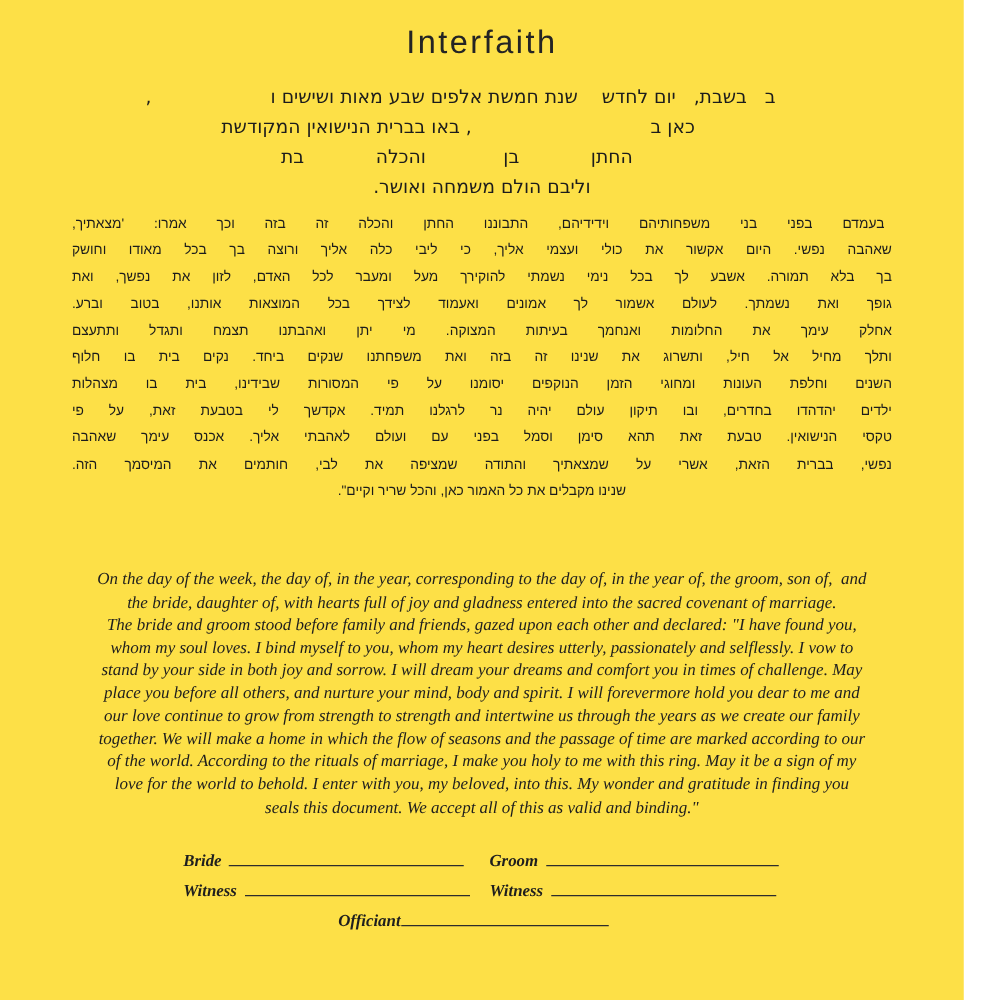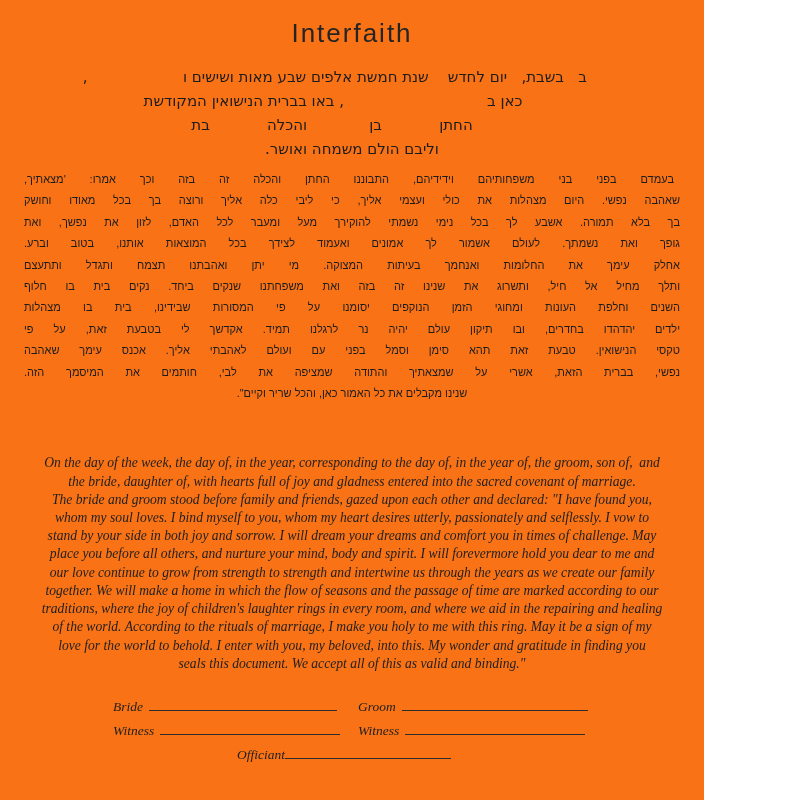--- a/index.html
+++ b/index.html
@@ -1,19 +1,19 @@
 <!DOCTYPE html>
 <html><head>
 <meta charset="utf-8">
 <style>
   html,body{margin:0;padding:0;background:#ffffff;}
   .page{
     position:relative;
-    width:704px;height:800px;
-    background:#f97316;
+    width:771px;height:800px;
+    background:#fde047;
     color:#1c1c1c;
     overflow:hidden;
   }
   .title{
     padding-top:18px;
     text-align:center;
     font-family:"Liberation Sans", sans-serif;
     font-size:26px;
     font-weight:400;
     letter-spacing:2px;
@@ -62,21 +62,21 @@
   .eng-para .line{ text-align:center; white-space:pre; }
   
   .sig-block{
     width:478px;
     margin:24px auto 0 auto;
     font-family:"Liberation Serif","DejaVu Serif", serif;
     font-style:italic;
     font-size:13.5px;
     color:#1e1e1e;
   }
-  .sig-row{ display:flex; margin-bottom:6px; }
+  .sig-row{ display:flex; margin-bottom:6px;font-weight:bold; }
   .sig-cell{ display:flex; align-items:baseline; width:239px; }
   .sig-cell.right{ width:239px;margin-left:12px; }
   .sig-label{ white-space:nowrap; }
   .sig-line{
     display:inline-block;
     height:13px;
     border-bottom:1px solid #2c2c2c;
     margin-left:6px;
     flex:0 0 auto;
   }
@@ -95,42 +95,41 @@
 
   <div class="heb-header">
       <div class="line">ב   בשבת,   יום לחדש    שנת חמשת אלפים שבע מאות ושישים ו                    ,</div>
       <div class="line">כאן ב                              , באו בברית הנישואין המקודשת</div>
       <div class="line">החתן            בן             והכלה            בת</div>
       <div class="line">וליבם הולם משמחה ואושר.</div>
     </div>
 
   <div class="heb-para">
       <div class="line">בעמדם בפני בני משפחותיהם וידידיהם, התבוננו החתן והכלה זה בזה וכך אמרו: 'מצאתיך,</div>
-      <div class="line">שאהבה נפשי. היום מצהלות את כולי ועצמי אליך, כי ליבי כלה אליך ורוצה בך בכל מאודו וחושק</div>
+      <div class="line">שאהבה נפשי. היום אקשור את כולי ועצמי אליך, כי ליבי כלה אליך ורוצה בך בכל מאודו וחושק</div>
       <div class="line">בך בלא תמורה. אשבע לך בכל נימי נשמתי להוקירך מעל ומעבר לכל האדם, לזון את נפשך, ואת</div>
       <div class="line">גופך ואת נשמתך. לעולם אשמור לך אמונים ואעמוד לצידך בכל המוצאות אותנו, בטוב וברע.</div>
       <div class="line">אחלק עימך את החלומות ואנחמך בעיתות המצוקה. מי יתן ואהבתנו תצמח ותגדל ותתעצם</div>
       <div class="line">ותלך מחיל אל חיל, ותשרוג את שנינו זה בזה ואת משפחתנו שנקים ביחד. נקים בית בו חלוף</div>
       <div class="line">השנים וחלפת העונות ומחוגי הזמן הנוקפים יסומנו על פי המסורות שבידינו, בית בו מצהלות</div>
       <div class="line">ילדים יהדהדו בחדרים, ובו תיקון עולם יהיה נר לרגלנו תמיד. אקדשך לי בטבעת זאת, על פי</div>
       <div class="line">טקסי הנישואין. טבעת זאת תהא סימן וסמל בפני עם ועולם לאהבתי אליך. אכנס עימך שאהבה</div>
       <div class="line">נפשי, בברית הזאת, אשרי על שמצאתיך והתודה שמציפה את לבי, חותמים את המיסמך הזה.</div>
       <div class="line">שנינו מקבלים את כל האמור כאן, והכל שריר וקיים".</div>
     </div>
 
   <div class="eng-para">
       <div class="line">On the day of the week, the day of, in the year, corresponding to the day of, in the year of, the groom, son of,  and</div>
       <div class="line">the bride, daughter of, with hearts full of joy and gladness entered into the sacred covenant of marriage.</div>
       <div class="line">The bride and groom stood before family and friends, gazed upon each other and declared: "I have found you,</div>
       <div class="line">whom my soul loves. I bind myself to you, whom my heart desires utterly, passionately and selflessly. I vow to</div>
       <div class="line">stand by your side in both joy and sorrow. I will dream your dreams and comfort you in times of challenge. May</div>
       <div class="line">place you before all others, and nurture your mind, body and spirit. I will forevermore hold you dear to me and</div>
       <div class="line">our love continue to grow from strength to strength and intertwine us through the years as we create our family</div>
       <div class="line">together. We will make a home in which the flow of seasons and the passage of time are marked according to our</div>
-      <div class="line">traditions, where the joy of children's laughter rings in every room, and where we aid in the repairing and healing</div>
       <div class="line">of the world. According to the rituals of marriage, I make you holy to me with this ring. May it be a sign of my</div>
       <div class="line">love for the world to behold. I enter with you, my beloved, into this. My wonder and gratitude in finding you</div>
       <div class="line">seals this document. We accept all of this as valid and binding."</div>
     </div>
 
   <div class="sig-block">
     <div class="sig-row">
       <div class="sig-cell left">
         <span class="sig-label">Bride</span>
         <span class="sig-line w-bride"></span>

